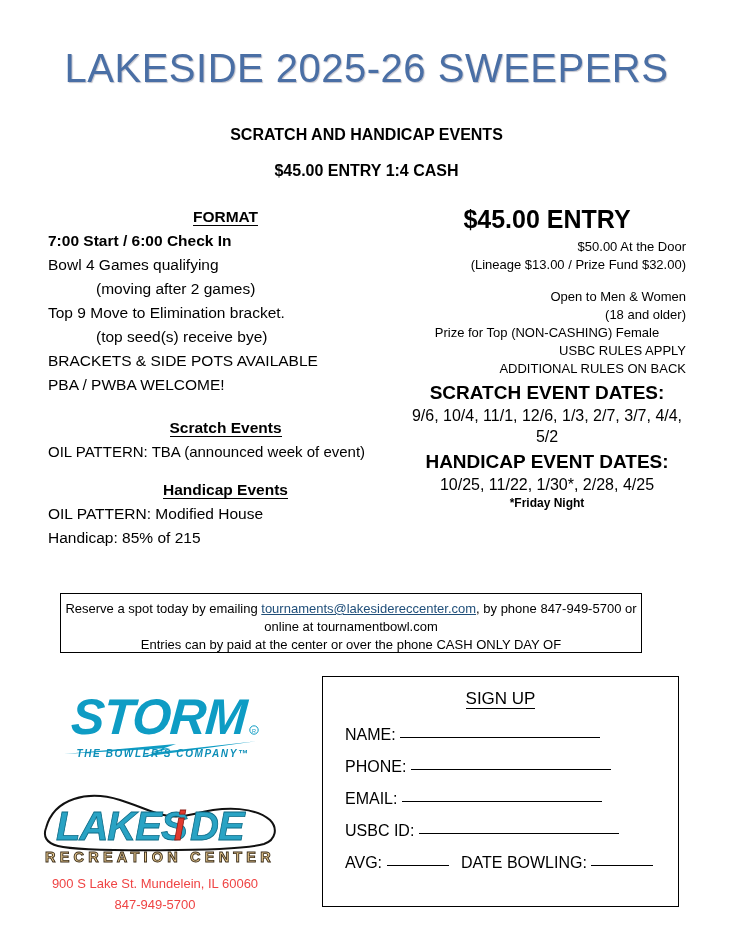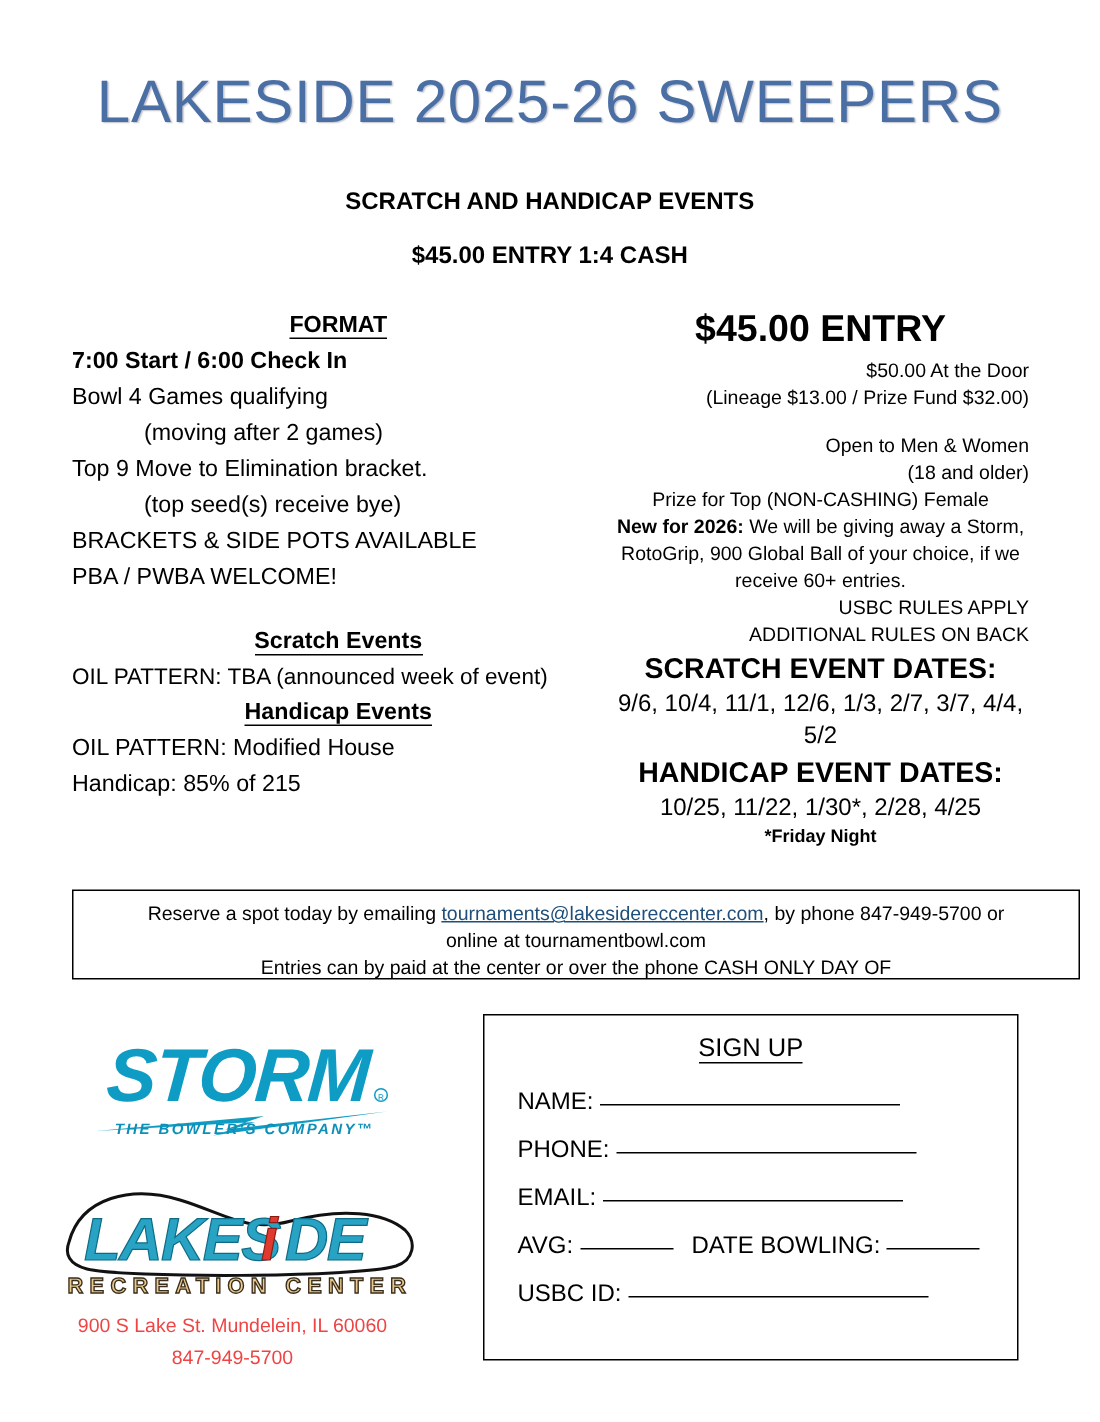--- a/index.html
+++ b/index.html
@@ -108,23 +108,23 @@
   .dates-note {
     text-align: center;
     font-size: 12px;
     font-weight: bold;
     line-height: 17px;
   }
 
   
   .reserve-box {
     position: absolute;
-    left: 48px;
+    left: 60px;
     top: 593px;
-    width: 672px;
+    width: 582px;
     height: 60px;
     border: 1.6px solid #000;
     box-sizing: border-box;
     padding-top: 6px;
   }
   .reserve-line {
     text-align: center;
     font-size: 13px;
     line-height: 18px;
   }
@@ -225,38 +225,37 @@
   <div class="lline">Top 9 Move to Elimination bracket.</div>
   <div class="lline indent">(top seed(s) receive bye)</div>
   <div class="lline">BRACKETS &amp; SIDE POTS AVAILABLE</div>
   <div class="lline">PBA / PWBA WELCOME!</div>
 
   <div class="hdr-underline" style="margin-top:22px;">
     <span>Scratch Events</span>
   </div>
   <div class="lline small">OIL PATTERN: TBA (announced week of event)</div>
 
-  <div class="hdr-underline" style="margin-top:2px;">
+  <div class="hdr-underline" style="margin-top:17px;">
     <span>Handicap Events</span>
   </div>
   <div class="lline">OIL PATTERN: Modified House</div>
   <div class="lline">Handicap: 85% of 215</div>
 </div>
 
 <div class="right-col">
   <div class="entry-big">$45.00 ENTRY</div>
   <div class="r-right">$50.00 At the Door</div>
   <div class="r-right">(Lineage $13.00 / Prize Fund $32.00)</div>
 
   <div class="r-spacer"></div>
 
   <div class="r-right">Open to Men &amp; Women</div>
   <div class="r-right">(18 and older)</div>
   <div class="r-center">Prize for Top (NON-CASHING) Female</div>
-  <div class="r-center"><span class="r-bold">New for 2026:</span><span> We will be giving away a Storm, RotoGrip, 900 Global Ball of your choice, if we receive 60+ entries.</span></div>
   <div class="r-right">USBC RULES APPLY</div>
   <div class="r-right">ADDITIONAL RULES ON BACK</div>
 
   <div class="dates-hdr">SCRATCH EVENT DATES:</div>
   <div class="dates-line">9/6, 10/4, 11/1, 12/6, 1/3, 2/7, 3/7, 4/4, 5/2</div>
   <div class="dates-hdr">HANDICAP EVENT DATES:</div>
   <div class="dates-line">10/25, 11/22, 1/30*, 2/28, 4/25</div>
   <div class="dates-note">*Friday Night</div>
 </div>
 
@@ -276,28 +275,28 @@
   </div>
   <div class="signup-row">
     <span>PHONE:</span>
     <span class="rule rule-long"></span>
   </div>
   <div class="signup-row">
     <span>EMAIL:</span>
     <span class="rule rule-long"></span>
   </div>
   <div class="signup-row">
+    <span>USBC ID:</span>
+    <span class="rule rule-long"></span>
+  </div>
+  <div class="signup-row">
     <span>AVG:</span>
     <span class="rule rule-short"></span>
     <span style="margin-left:8px;">DATE BOWLING:</span>
     <span class="rule rule-short"></span>
-  </div>
-  <div class="signup-row">
-    <span>USBC ID:</span>
-    <span class="rule rule-long"></span>
   </div>
 </div>
 
 <div class="storm-logo">
   <svg width="210" height="82" viewBox="0 0 210 82" xmlns="http://www.w3.org/2000/svg" aria-label="Storm">
     <text x="103" y="50" font-family="'Liberation Sans', sans-serif" font-size="50" font-weight="bold" font-style="italic" fill="#0e9cc4" text-anchor="middle" letter-spacing="-1" transform="skewX(-4)">STORM</text>
     <circle cx="196" cy="46" r="4.2" fill="none" stroke="#0e9cc4" stroke-width="1"></circle>
     <text x="196" y="49" font-family="'Liberation Sans', sans-serif" font-size="5.5" fill="#0e9cc4" text-anchor="middle">R</text>
     <path d="M6 70 L118 60 L92 69 L200 57 L84 73 L112 64 Z" fill="#0e9cc4"></path>
   </svg>

